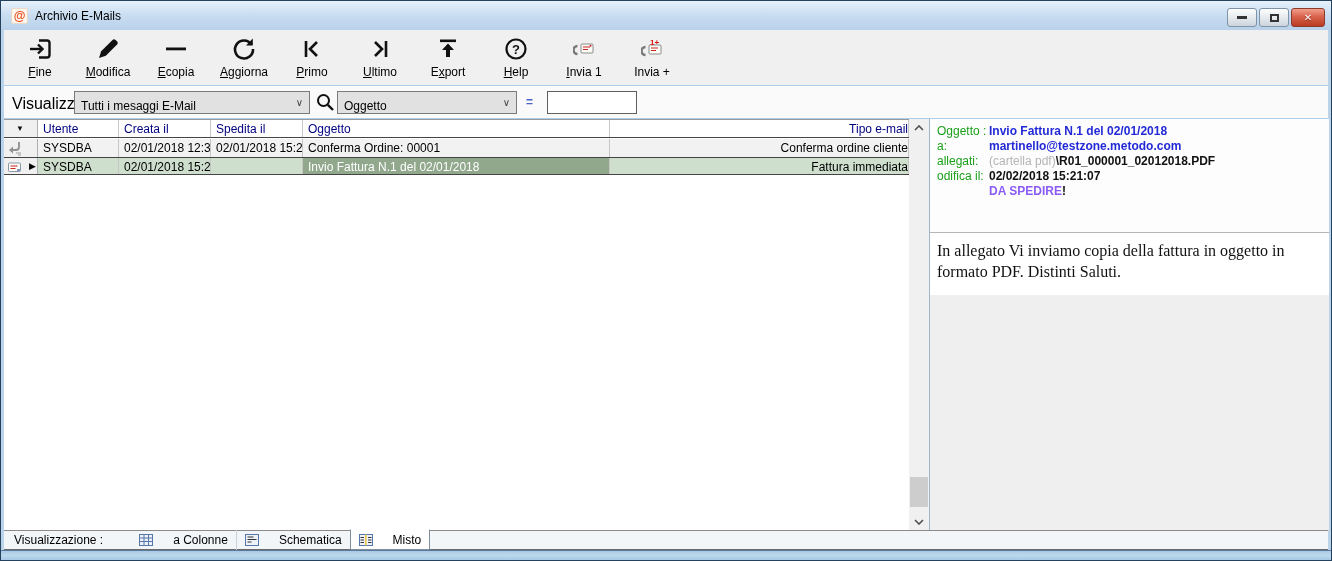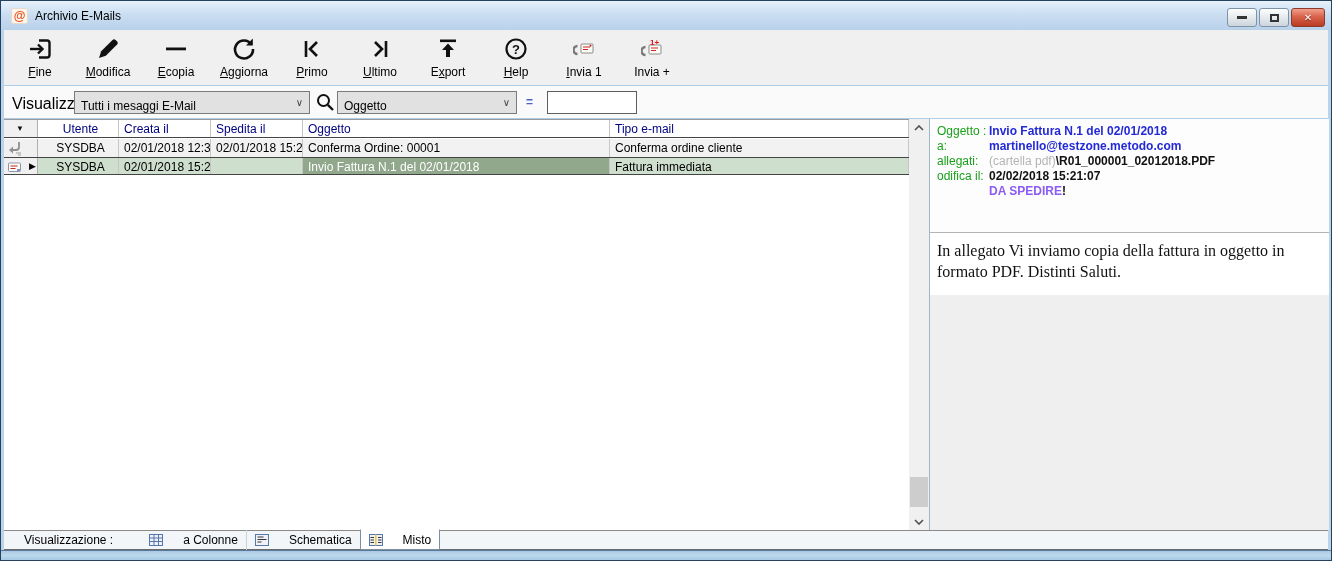--- a/index.html
+++ b/index.html
@@ -71,25 +71,25 @@
   .grow { position:absolute; left:0; width:905px; height:18px; display:flex; }
   .grow.hdr  { top:0;  background:#fff; border-bottom:1px solid #444; }
   .grow.r0   { top:19px; background:#f2f2f2; }
   .grow.r1   { top:37px; background:#cfdfcd; border-top:1px solid #444; border-bottom:1px solid #444; }
   .gcell {
     font-size:12px; color:#000; padding:2px 0 0 5px; overflow:hidden; white-space:nowrap;
     border-right:1px solid #c6c6c6; height:100%;
   }
   .hdr .gcell { color:#000080; }
   .c-ind { width:34px; padding:0; position:relative; background:#f0f0f0; border-right:1px solid #b0b0b0; }
-  .c-ute { width:81px;text-align:center; }
+  .c-ute { width:81px; }
   .c-cre { width:92px; }
   .c-spe { width:92px; }
   .c-ogg { width:307px; }
-  .c-tip { width:299px; border-right:1px solid #c6c6c6; }
+  .c-tip { width:299px; border-right:1px solid #c6c6c6;text-align:right; }
   .r1 .c-ogg { background:#91a88d; color:#fff; }
   .filter-tri { position:absolute; left:12px; top:4px; font-size:8px; color:#111; }
   .rec-marker { position:absolute; right:1px; top:3px; font-size:9px; color:#000; }
   .rowicon { position:absolute; left:3px; top:1px; }
   
   .vscroll { position:absolute; left:905px; top:0; width:20px; height:411px; background:#f0f0f0; }
   .vs-btn { position:absolute; left:0; width:20px; height:17px; display:flex; align-items:center; justify-content:center; color:#505050; font-size:9px; }
   .vs-up { top:0; } .vs-down { bottom:0; }
   .vs-thumb { position:absolute; left:1px; top:358px; width:18px; height:30px; background:#cdcdcd; }
   
@@ -106,21 +106,21 @@
   .msgbody {
     width:100%; height:62px; background:#fff; padding:7px 8px 0 7px;
     font-family:"Liberation Serif","DejaVu Serif",serif; font-size:16px; line-height:21px; color:#111;
   }
   
   .bottombar {
     position:absolute; left:3px; top:529px; width:1324px; height:20px;
     background:#f3f6f9; border-top:1px solid #8a8a8a; border-bottom:1px solid #6a6a6a;
     display:flex; align-items:center; font-size:12px;
   }
-  .bb-label { margin-left:20px; color:#000; }
+  .bb-label { margin-left:10px; color:#000; }
   .bb-tabs { display:flex; margin-left:28px; height:20px; align-items:stretch; }
   .bb-tab { display:flex; align-items:center; padding:0 8px; gap:20px; border-left:1px solid #c9d2da; cursor:default; }
   .bb-tab:first-child { border-left:none; }
   .bb-tab.selected {
     background:#fff; border:1px solid #7f8f9d; border-top:1px solid #fff; margin-top:-1px;
   }
   .bb-tab .tabicon { display:flex; }
   .bottomstrip {
     position:absolute; left:0; top:549px; width:1332px; height:12px;
     background:linear-gradient(#aac8e6,#bcd9ec 40%,#9dc0e0);

